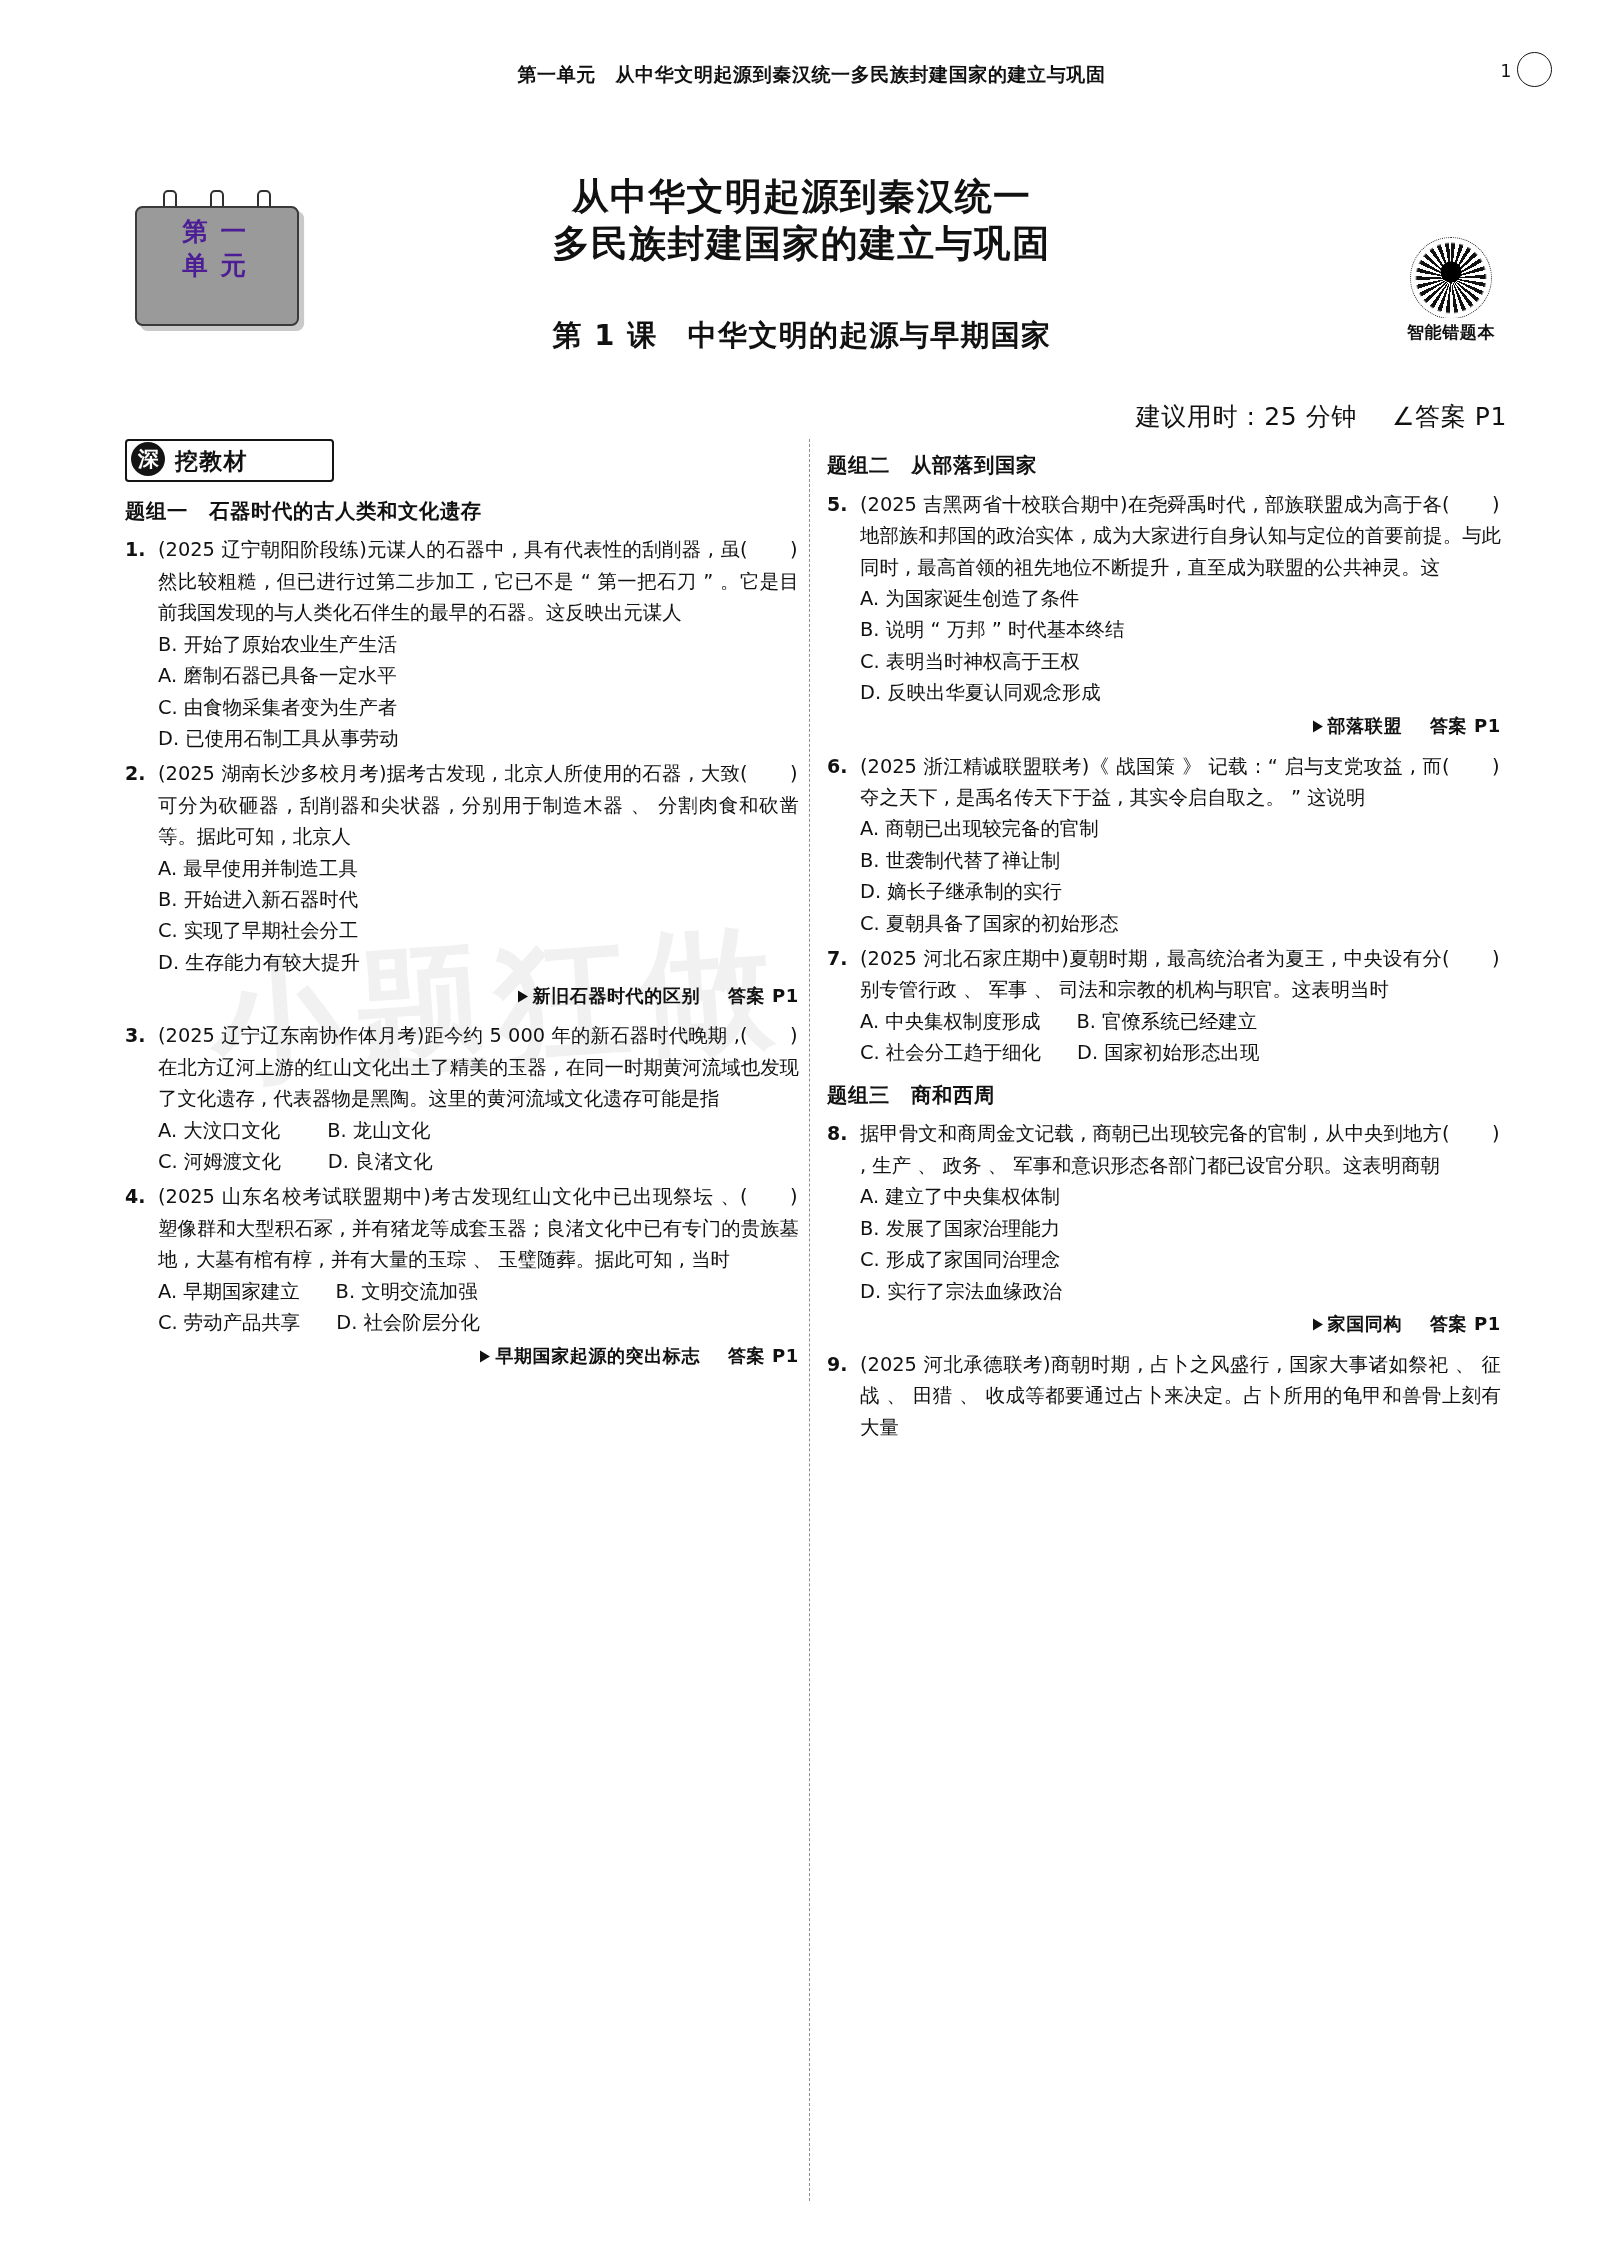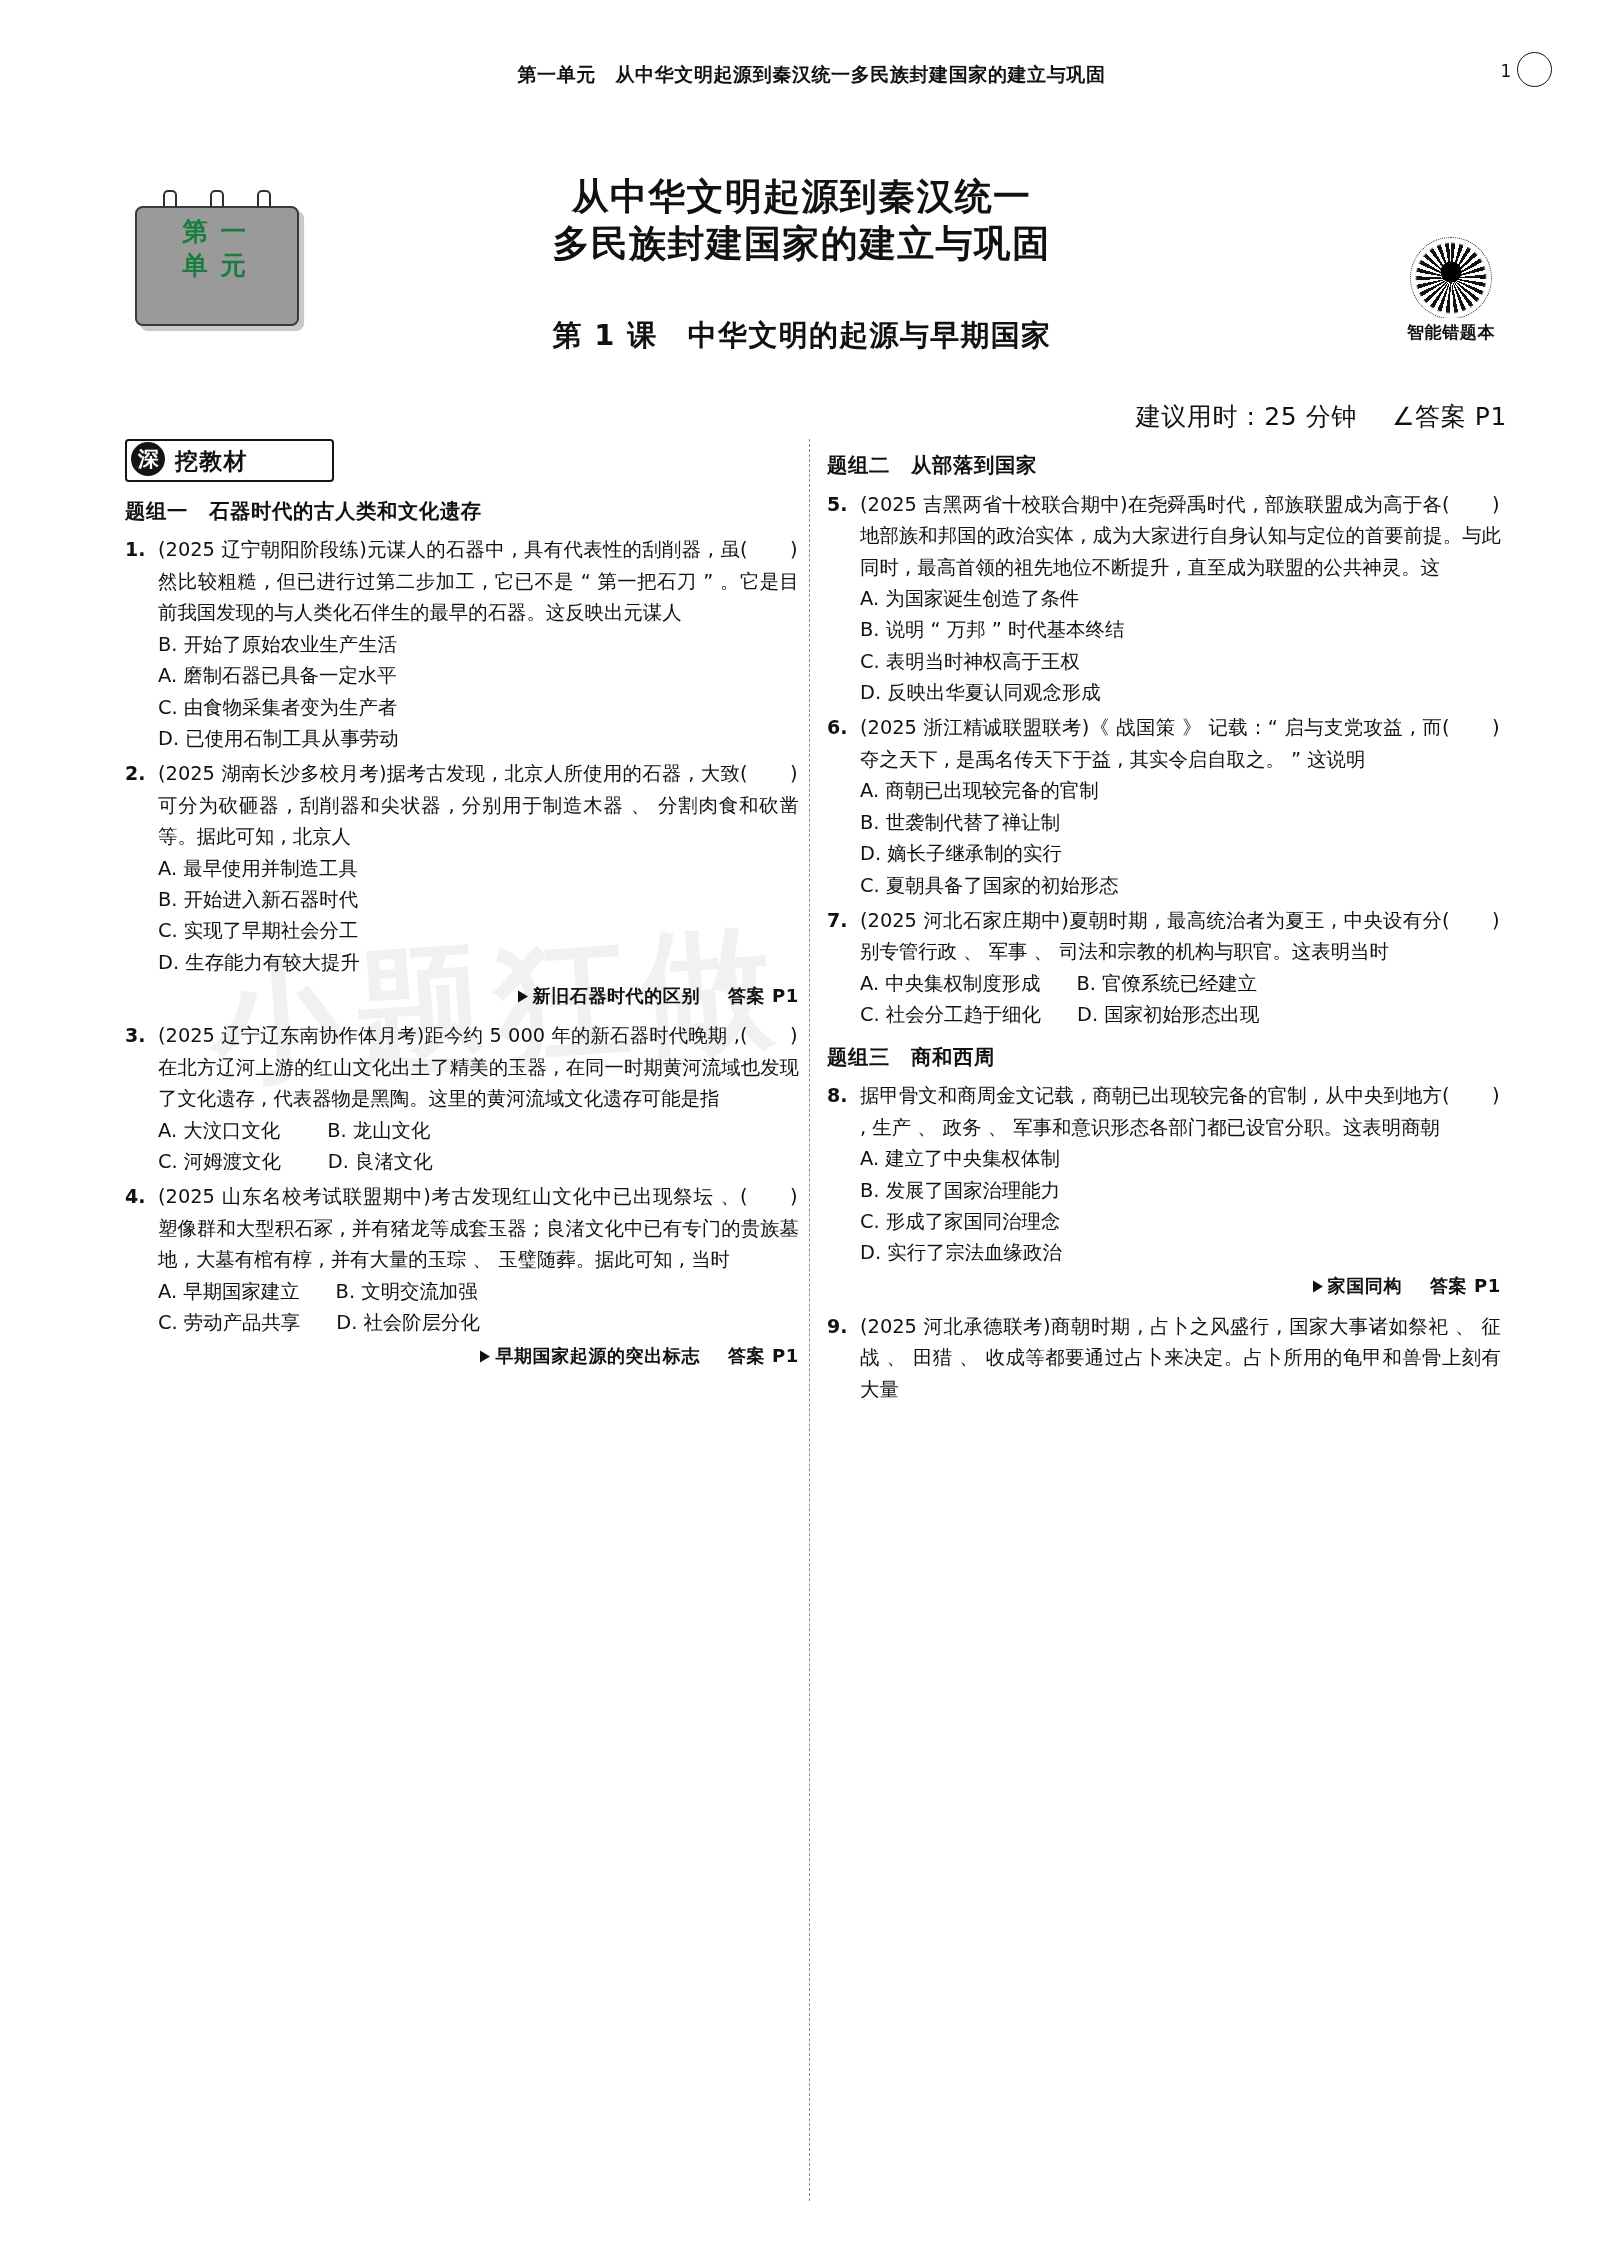--- a/index.html
+++ b/index.html
@@ -54,21 +54,21 @@
     border-radius:7.6px;
     box-shadow:5.1px 5.1px 0 #c9c9c9;
   }
   .unit-tab .label {
     position:absolute;
     left:0; top:28px;
     width:160px;
     text-align:center;
     font-size:25.5px;
     font-weight:bold;
-    color:#15803d;
+    color:#4c1d95;
     line-height:1.34;
     letter-spacing:1.9px;
   }
   .unit-tab .ring {
     position:absolute;
     top:3.8px;
     width:10.2px; height:41px;
     border:2.5px solid #2f2f2f;
     border-radius:5.1px;
     background:#fff;
@@ -406,20 +406,23 @@
         <span class="q-num">5.</span>
         <span class="paren">(　　)</span>
         <span class="src">(2025 吉黑两省十校联合期中)</span><span>在尧舜禹时代 , 部族联盟成为高于各地部族和邦国的政治实体 , 成为大家进行自身认知与定位的首要前提。与此同时 , 最高首领的祖先地位不断提升 , 直至成为联盟的公共神灵。这</span>
       </div>
       <div class="opts">
         <span class="opt">A. 为国家诞生创造了条件</span>
         <span class="opt">B. 说明 “ 万邦 ” 时代基本终结</span>
         <span class="opt">C. 表明当时神权高于王权</span>
         <span class="opt">D. 反映出华夏认同观念形成</span>
       </div>
+      <div class="ansline">
+        <span class="tri"></span><span>部落联盟</span><span class="ans">答案 P1</span>
+      </div>
     </div>
 
     <div class="q">
       <div class="q-body">
         <span class="q-num">6.</span>
         <span class="paren">(　　)</span>
         <span class="src">(2025 浙江精诚联盟联考)</span><span>《 战国策 》 记载 : “ 启与支党攻益 , 而夺之天下 , 是禹名传天下于益 , 其实令启自取之。 ” 这说明</span>
       </div>
       <div class="opts">
         <span class="opt">A. 商朝已出现较完备的官制</span>

